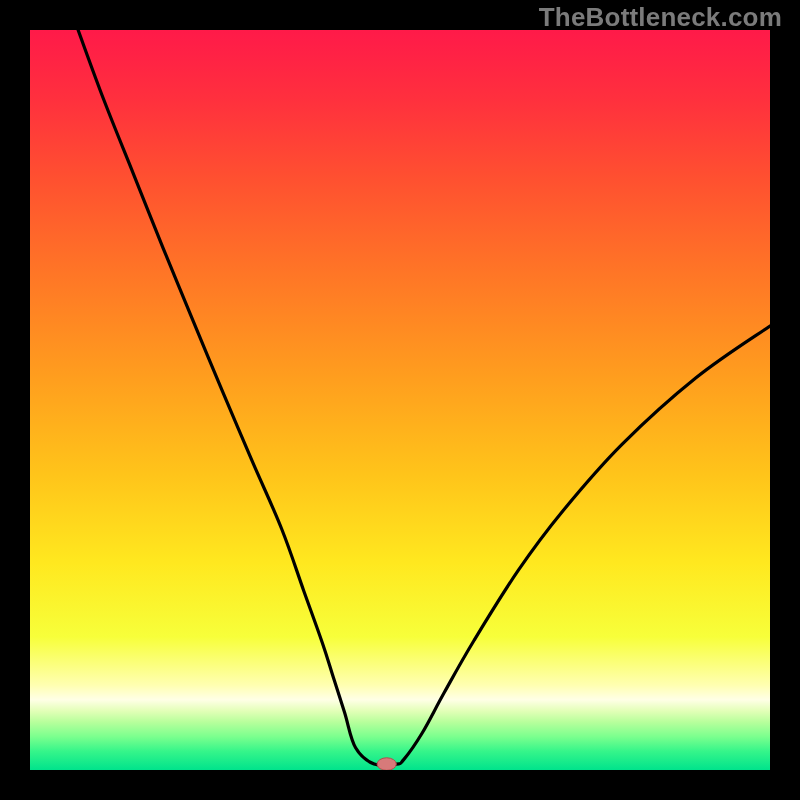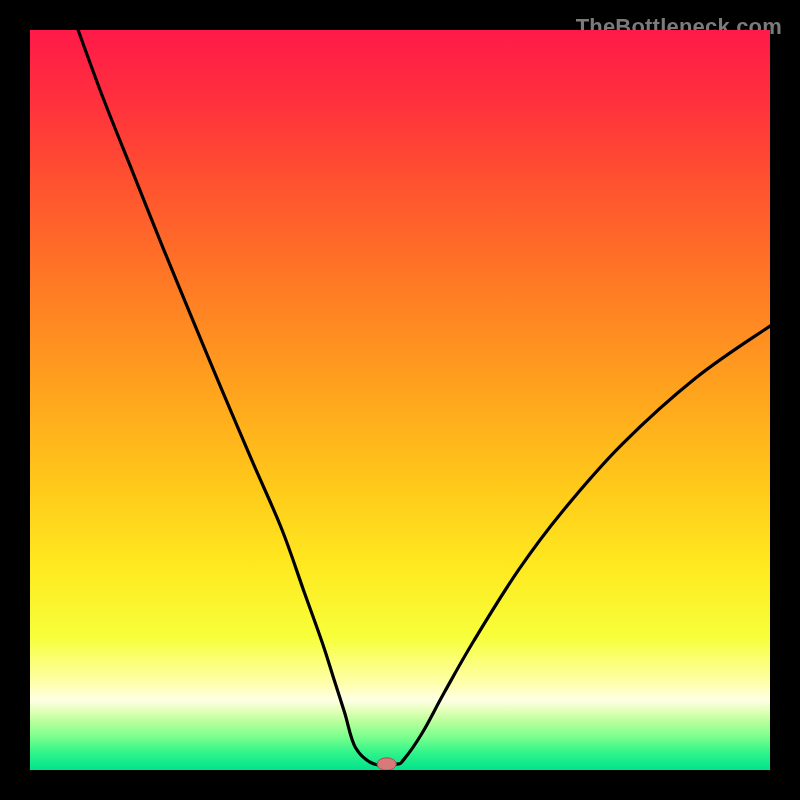--- a/index.html
+++ b/index.html
@@ -16,25 +16,24 @@
     top: 0;
     width: 800px;
     height: 800px;
     background: #000;
   }
   .watermark {
     position: absolute;
     top: 2px;
     right: 18px;
     font-family: Arial, Helvetica, sans-serif;
-    font-size: 22px;
+    font-size: 26px;
     font-weight: 600;
     color: #7b7b7b;
     letter-spacing: 0.2px;
-    margin-top: 12px;
   }
   svg {
     position: absolute;
     left: 30px;
     top: 30px;
   }
 </style>
 </head>
 <body>
 <div class="frame">

